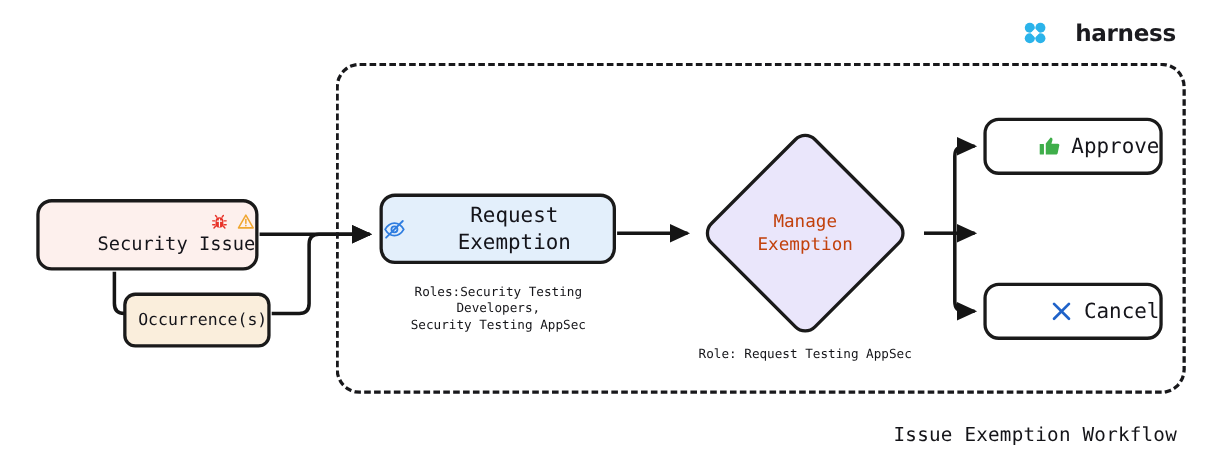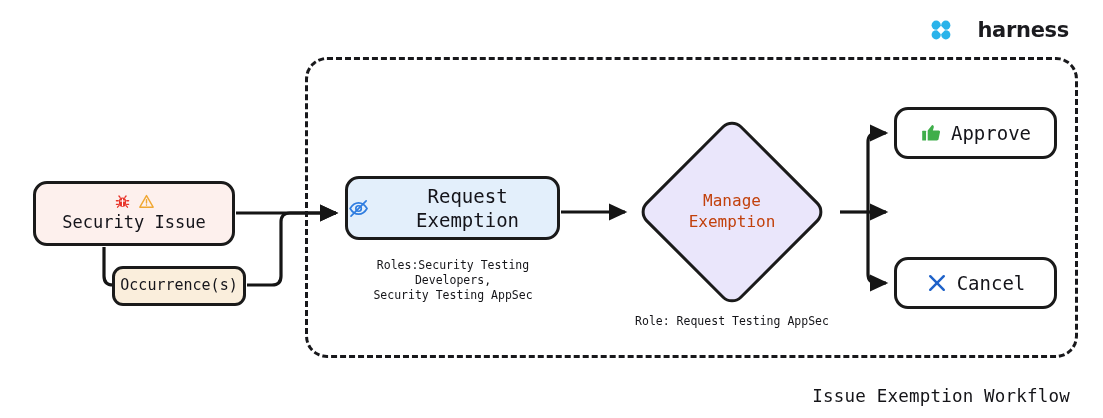--- a/index.html
+++ b/index.html
@@ -59,21 +59,21 @@
   }
 
   
   .node {
     position: absolute;
     box-sizing: border-box;
     border: 3.2px solid #1a1a1a;
     border-radius: 14px;
     display: flex;
     flex-direction: column;
-    align-items: center;
+    align-items: flex-end;
     justify-content: center;
     color: #14141a;
     text-align: center;
     line-height: 1.28;
     z-index: 3;
   }
   .node-row {
     display: flex;
     align-items: center;
     justify-content: center;
@@ -86,21 +86,21 @@
     gap: 7px;
     margin-bottom: 2px;
   }
 
   #node-security-issue {
     left: 33px; top: 181px; width: 202px; height: 65px;
     background: #fdf0ed;
     font-size: 17px;
   }
   #node-occurrences {
-    left: 112px; top: 266px; width: 134px; height: 40px;
+    left: 112px; top: 266px; width: 134px; height: 50px;
     background: #faeedc;
     border-radius: 11px;
     border-width: 3px;
     font-size: 15px;
   }
   #node-request-exemption {
     left: 345px; top: 176px; width: 215px; height: 64px;
     background: #e3effb;
     font-size: 19px;
   }

